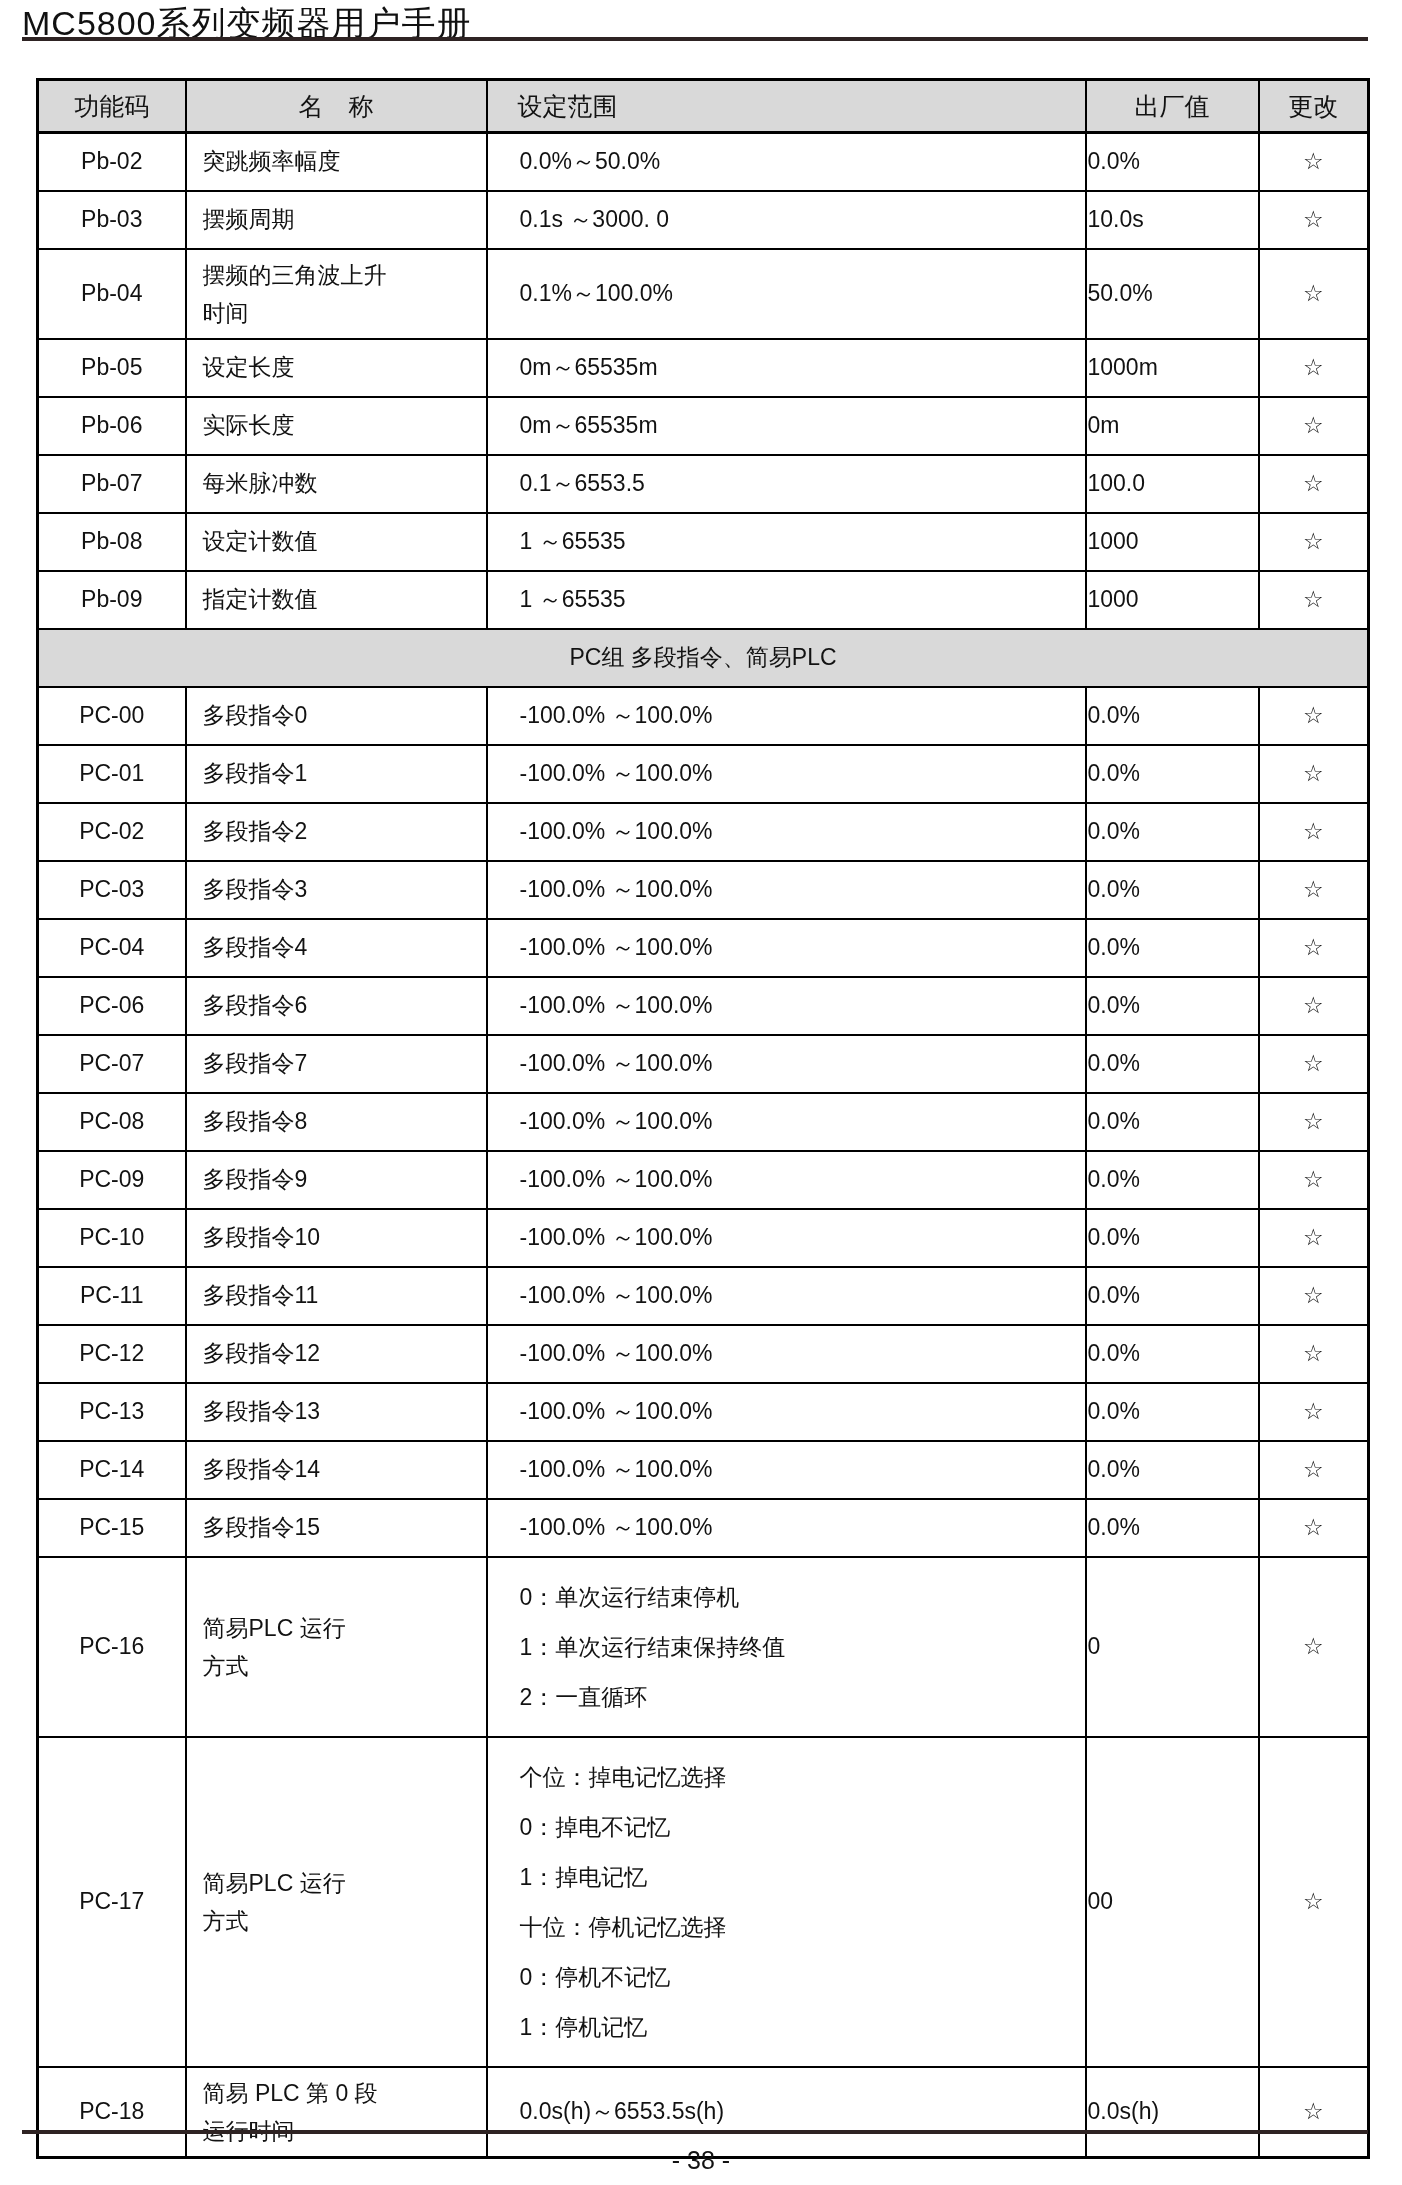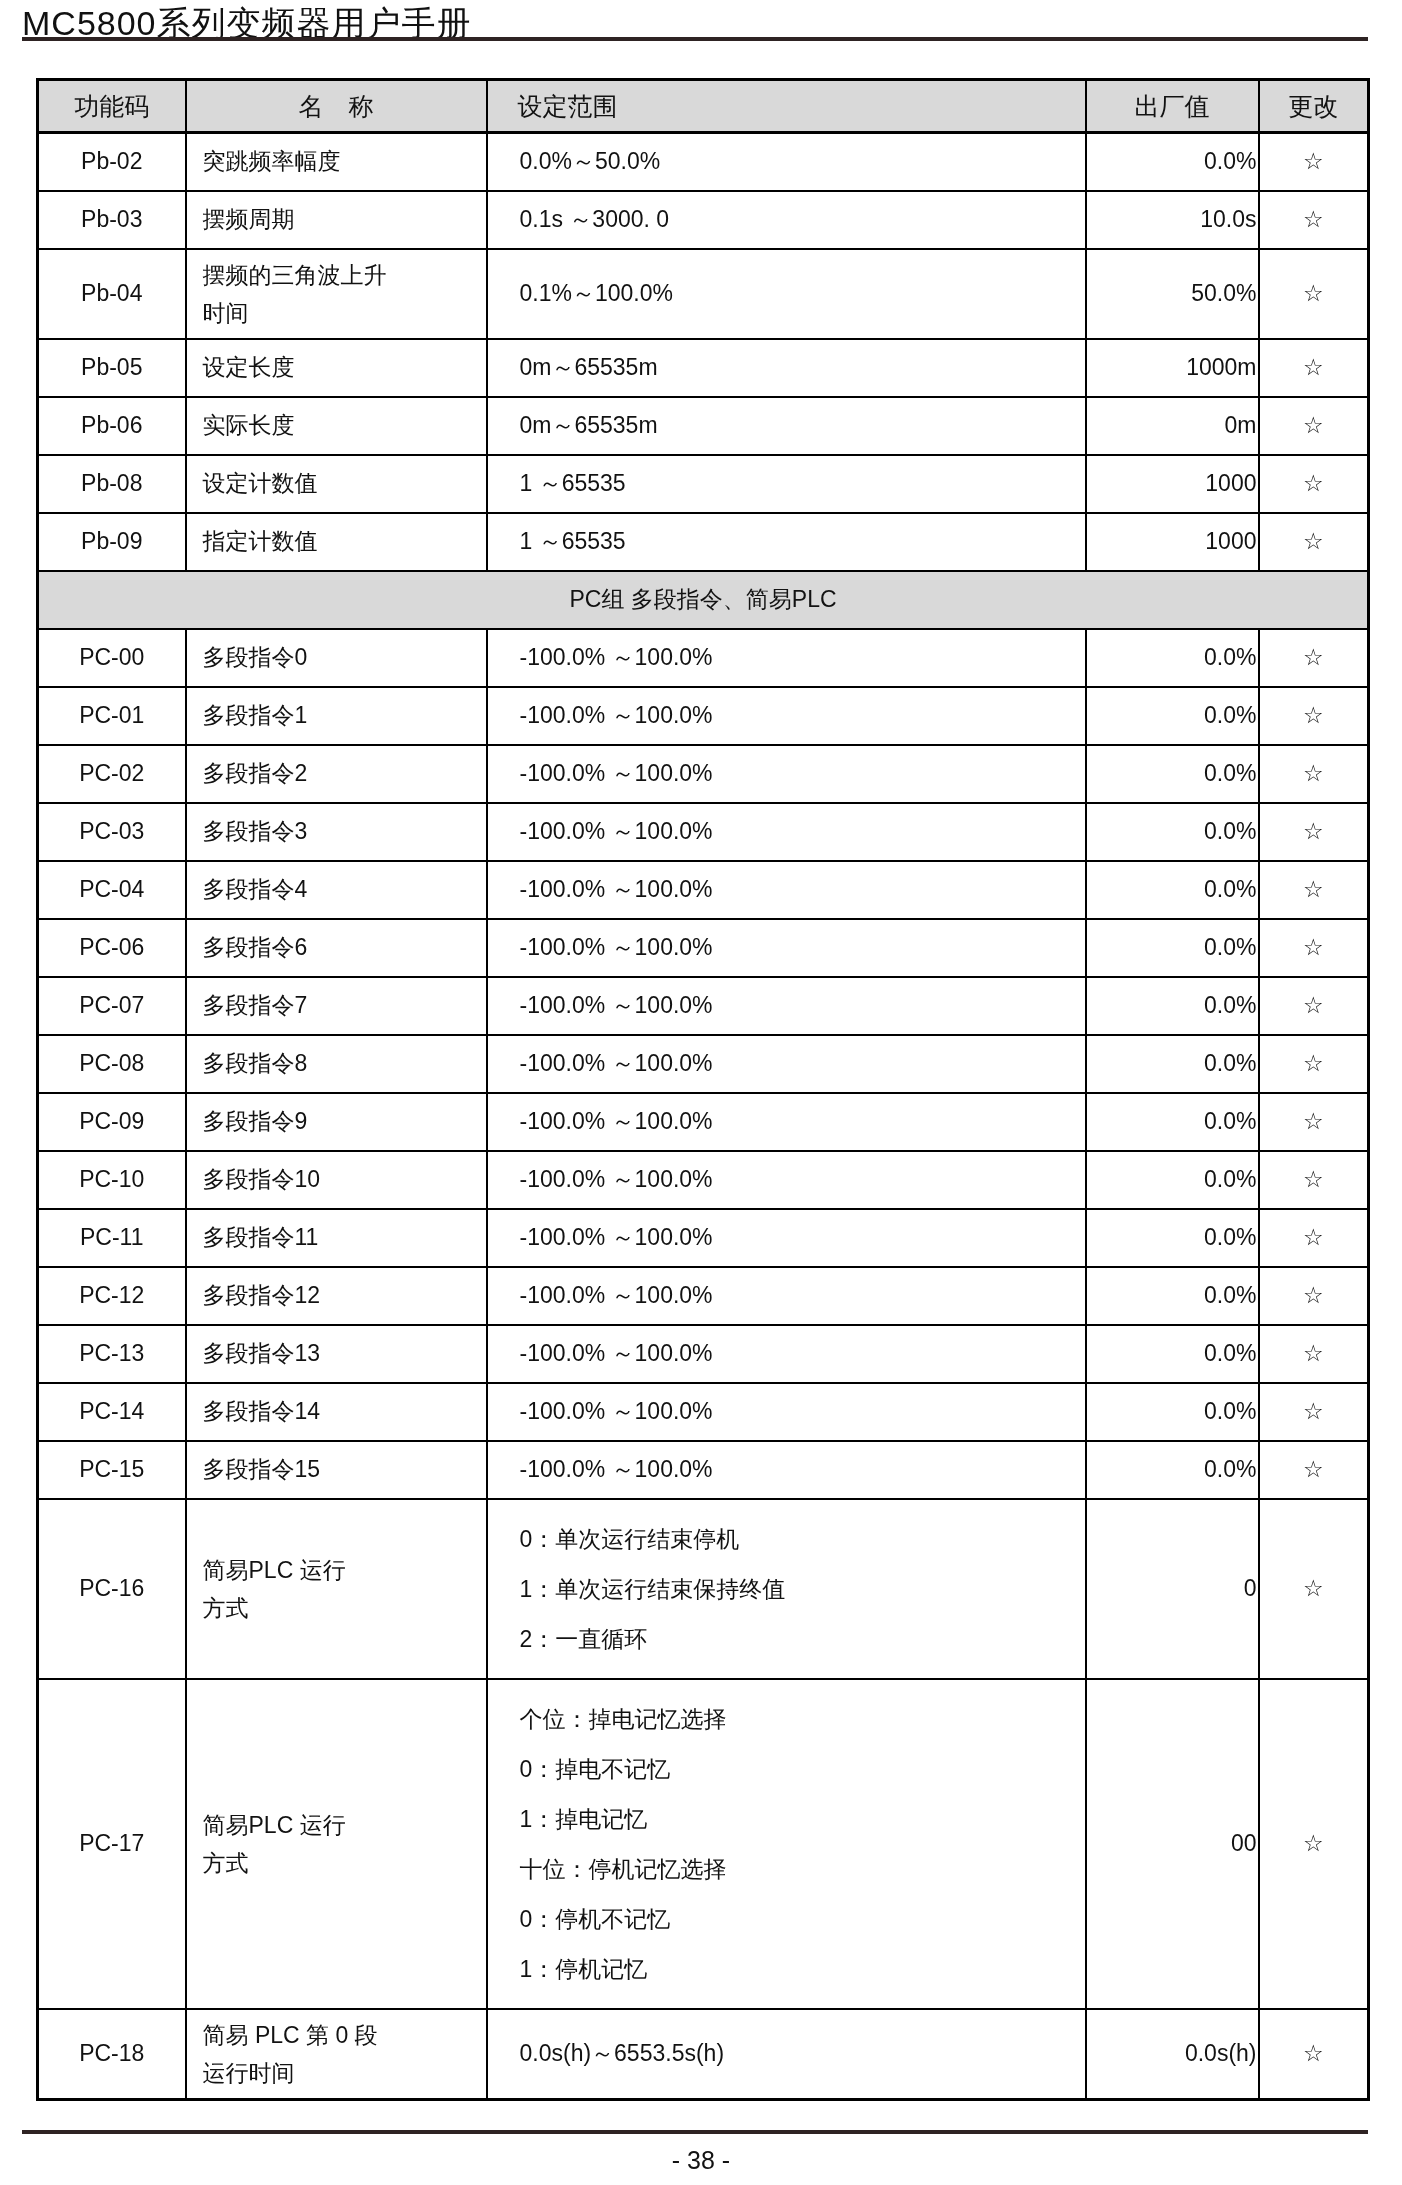--- a/index.html
+++ b/index.html
@@ -65,21 +65,21 @@
     line-height: 1.25;
   }
   .cell-name.multi { line-height: 38px; }
   .cell-range  {
     text-align: left;
     padding: 6px 8px 6px 32px;
     white-space: pre-line;
     line-height: 1.25;
   }
   .cell-range.multi { line-height: 50px; padding-top: 14px; padding-bottom: 14px; }
-  .cell-factory { text-align: right; }
+  .cell-factory { text-align: left; }
   .cell-change  { text-align: center; font-size: 30px; }
   .section-cell {
     background: #d9d9d9;
     text-align: center;
     font-size: 25px;
     height: 47px;
     margin-top: 41px;
   }
   .footer-rule {
     position: absolute;
@@ -155,20 +155,27 @@
           <td class="cell-change">☆</td>
         </tr>
         <tr>
           <td class="cell-code">Pb-06</td>
           <td class="cell-name">实际长度</td>
           <td class="cell-range">0m～65535m</td>
           <td class="cell-factory">0m</td>
           <td class="cell-change">☆</td>
         </tr>
         <tr>
+          <td class="cell-code">Pb-07</td>
+          <td class="cell-name">每米脉冲数</td>
+          <td class="cell-range">0.1～6553.5</td>
+          <td class="cell-factory">100.0</td>
+          <td class="cell-change">☆</td>
+        </tr>
+        <tr>
           <td class="cell-code">Pb-08</td>
           <td class="cell-name">设定计数值</td>
           <td class="cell-range">1 ～65535</td>
           <td class="cell-factory">1000</td>
           <td class="cell-change">☆</td>
         </tr>
         <tr>
           <td class="cell-code">Pb-09</td>
           <td class="cell-name">指定计数值</td>
           <td class="cell-range">1 ～65535</td>

